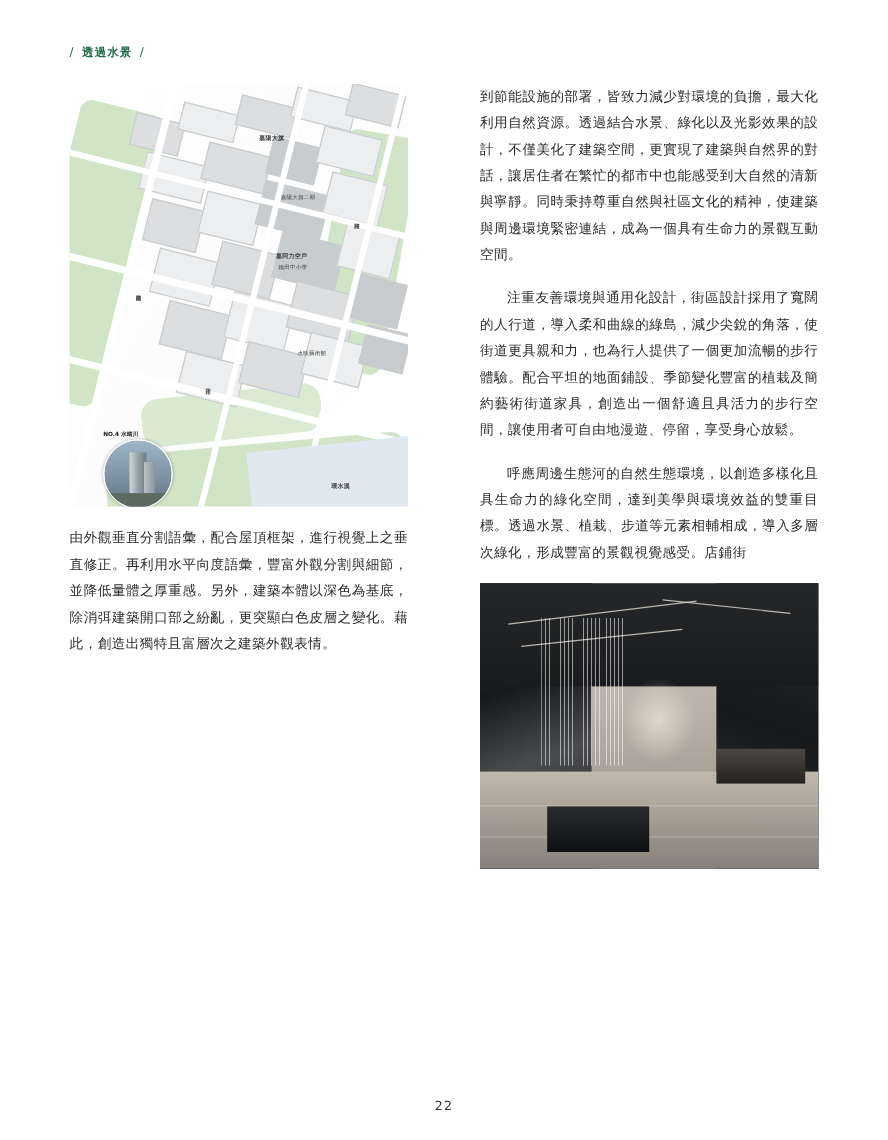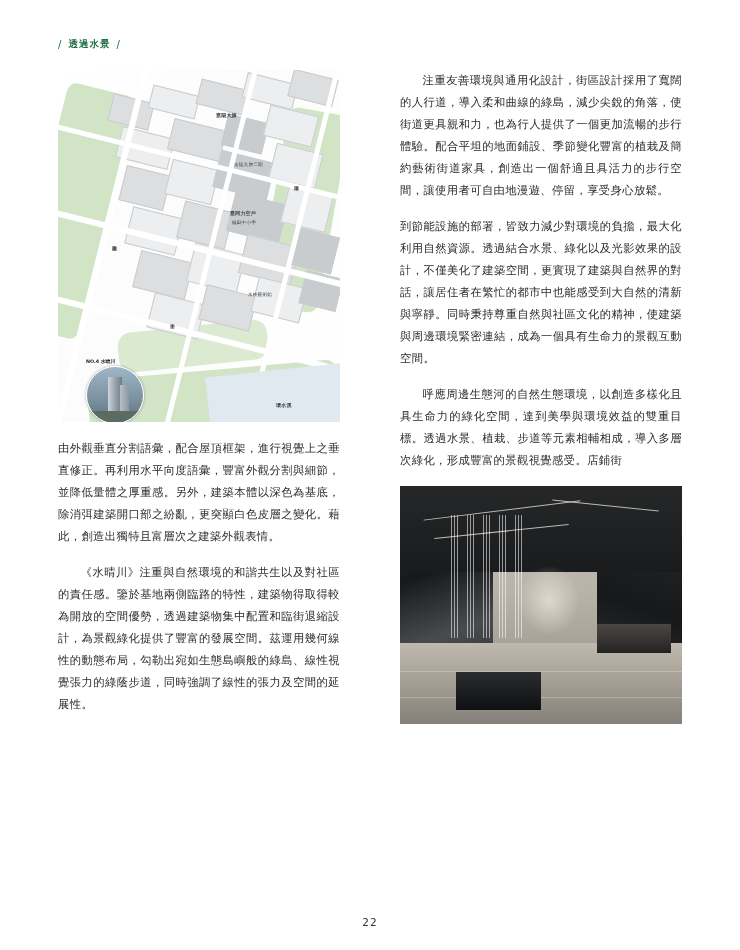--- a/index.html
+++ b/index.html
@@ -330,26 +330,25 @@
 
       <div class="bubble-label">NO.4 水晴川</div>
       <div class="bubble">
         <div class="tower"></div>
         <div class="tower2"></div>
         <div class="ground"></div>
       </div>
     </div>
 
     <p class="body-text">由外觀垂直分割語彙，配合屋頂框架，進行視覺上之垂直修正。再利用水平向度語彙，豐富外觀分割與細節，並降低量體之厚重感。另外，建築本體以深色為基底，除消弭建築開口部之紛亂，更突顯白色皮層之變化。藉此，創造出獨特且富層次之建築外觀表情。</p>
-    <p class="body-text indent">《水晴川》注重與自然環境的和諧共生以及對社區的責任感。鑒於基地兩側臨路的特性，建築物得取得較為開放的空間優勢，透過建築物集中配置和臨街退縮設計，為景觀綠化提供了豐富的發展空間。茲運用幾何線性的動態布局，勾勒出宛如生態島嶼般的綠島、線性視覺張力的綠蔭步道，同時強調了線性的張力及空間的延展性。</p>
   </div>
 
   <div class="col-right">
+    <p class="body-text">到節能設施的部署，皆致力減少對環境的負擔，最大化利用自然資源。透過結合水景、綠化以及光影效果的設計，不僅美化了建築空間，更實現了建築與自然界的對話，讓居住者在繁忙的都市中也能感受到大自然的清新與寧靜。同時秉持尊重自然與社區文化的精神，使建築與周邊環境緊密連結，成為一個具有生命力的景觀互動空間。</p>
     <p class="body-text indent">注重友善環境與通用化設計，街區設計採用了寬闊的人行道，導入柔和曲線的綠島，減少尖銳的角落，使街道更具親和力，也為行人提供了一個更加流暢的步行體驗。配合平坦的地面鋪設、季節變化豐富的植栽及簡約藝術街道家具，創造出一個舒適且具活力的步行空間，讓使用者可自由地漫遊、停留，享受身心放鬆。</p>
-    <p class="body-text">到節能設施的部署，皆致力減少對環境的負擔，最大化利用自然資源。透過結合水景、綠化以及光影效果的設計，不僅美化了建築空間，更實現了建築與自然界的對話，讓居住者在繁忙的都市中也能感受到大自然的清新與寧靜。同時秉持尊重自然與社區文化的精神，使建築與周邊環境緊密連結，成為一個具有生命力的景觀互動空間。</p>
     <p class="body-text indent">呼應周邊生態河的自然生態環境，以創造多樣化且具生命力的綠化空間，達到美學與環境效益的雙重目標。透過水景、植栽、步道等元素相輔相成，導入多層次綠化，形成豐富的景觀視覺感受。店鋪街</p>
 
     <div class="photo">
       <div class="ph-wallL"></div>
       <div class="ph-center"></div>
       <div class="ph-wallR"></div>
       <div class="ph-ceiling"></div>
       <div class="ph-ceil-slot" style="left:8%; top:10%; width:56%; height:1.4px; transform:rotate(-7deg);"></div>
       <div class="ph-ceil-slot" style="left:12%; top:19%; width:48%; height:1.2px; transform:rotate(-6deg);"></div>
       <div class="ph-ceil-slot" style="left:54%; top:8%;  width:38%; height:1.2px; transform:rotate(6deg);"></div>

